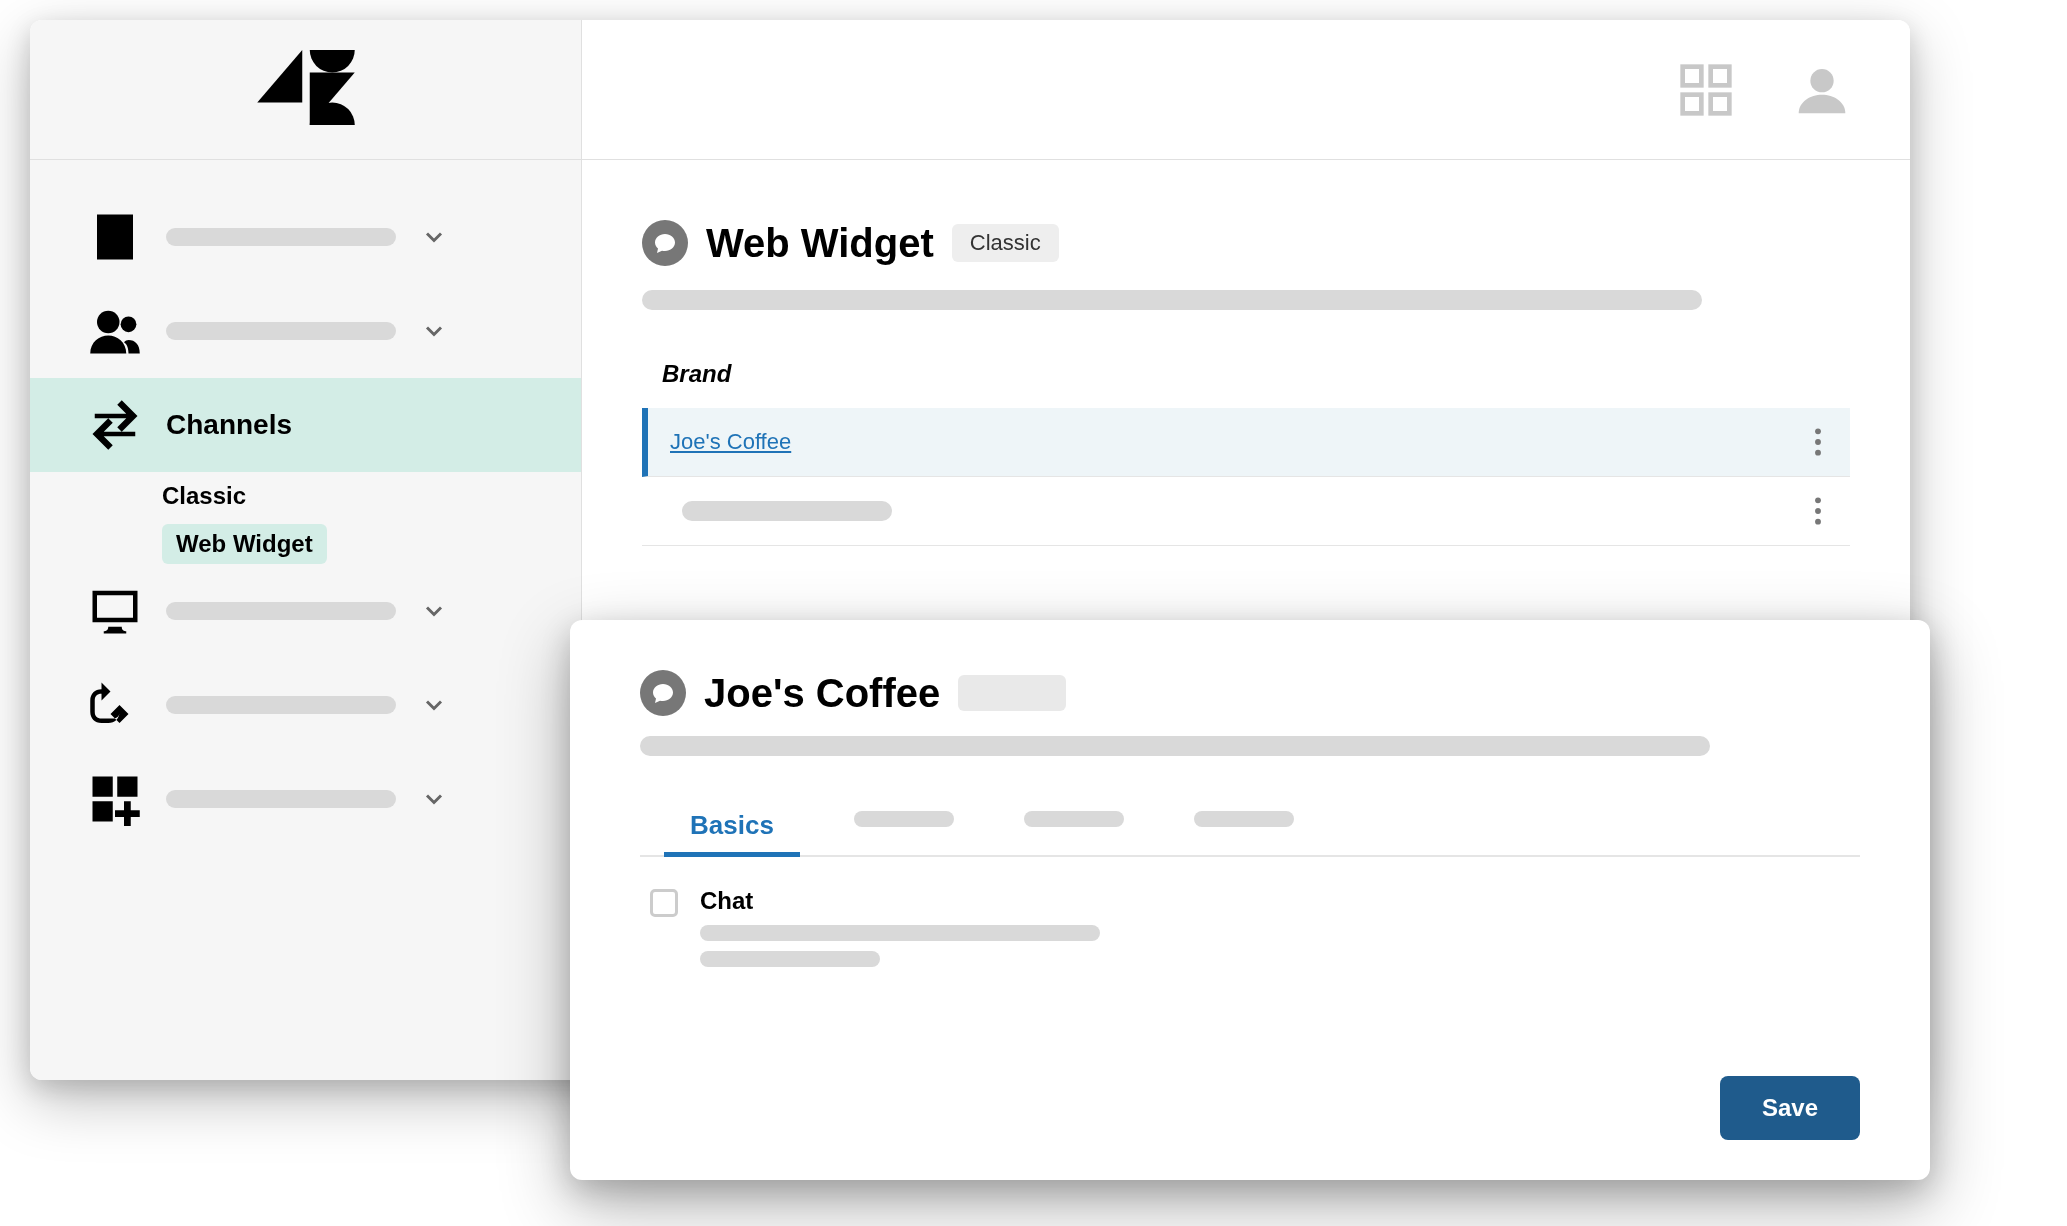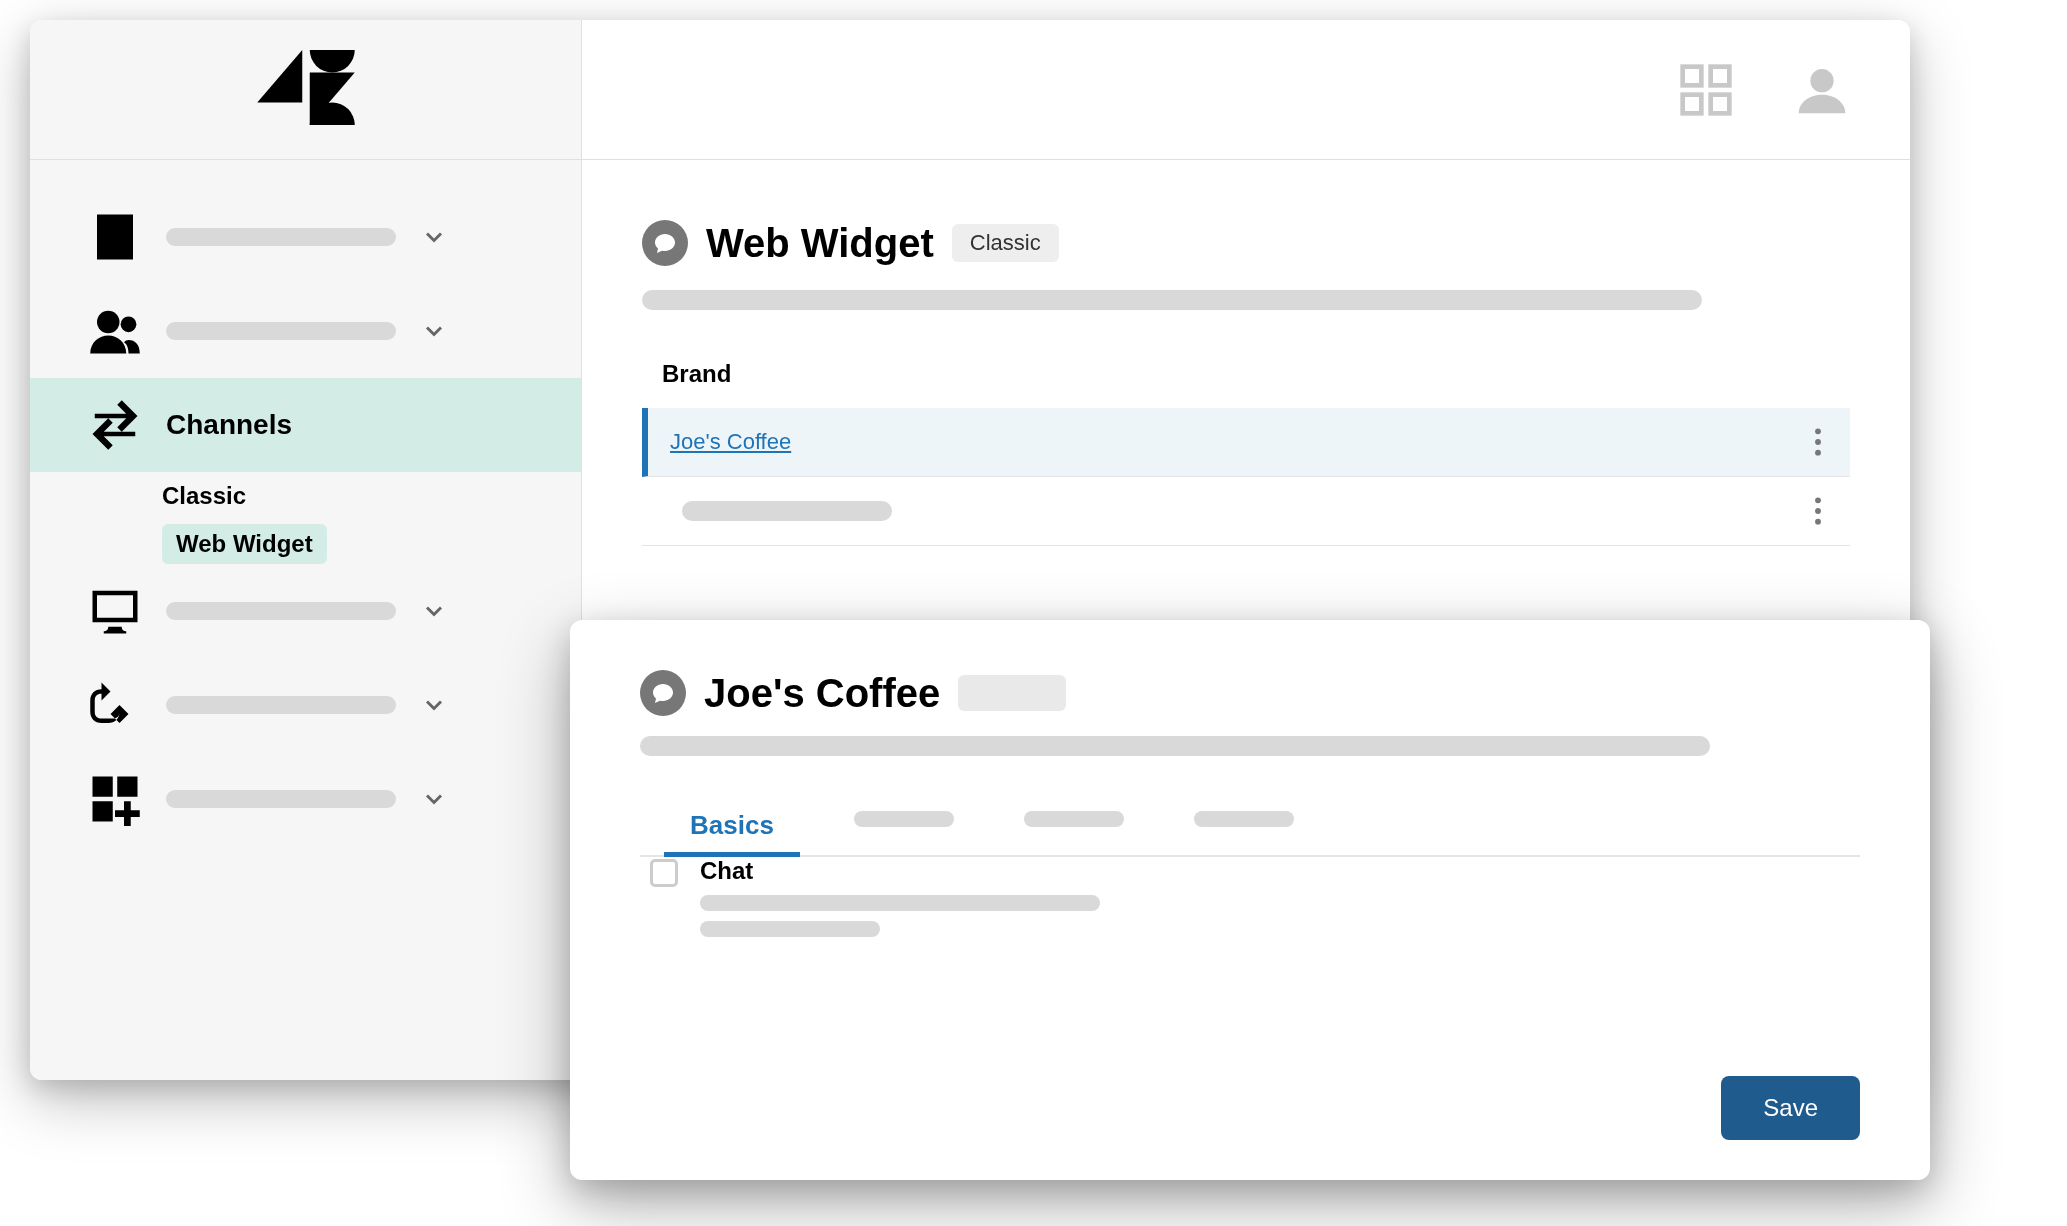--- a/index.html
+++ b/index.html
@@ -154,20 +154,21 @@
     width: 1060px;
     margin-bottom: 50px;
   }
 
   .section-label {
     font-size: 24px;
     font-weight: 700;
     color: #000;
     margin-bottom: 20px;
     margin-left: 20px;
+    font-style: italic;
   }
 
   .brand-row {
     display: flex;
     align-items: center;
     justify-content: space-between;
     padding: 18px 28px;
     border-bottom: 1px solid #e5e5e5;
   }
   .brand-row.selected {
@@ -227,20 +228,21 @@
     width: 100%;
     max-width: 1070px;
     margin-bottom: 40px;
   }
   .tabbar {
     display: flex;
     align-items: center;
     gap: 70px;
     border-bottom: 2px solid #e5e5e5;
     padding-left: 40px;
+    margin-bottom: 30px;
   }
   .tab {
     font-size: 26px;
     font-weight: 600;
     padding: 14px 10px;
     color: #777;
     position: relative;
   }
   .tab.active {
     color: #1f73b7;
@@ -283,21 +285,21 @@
   .panel-footer {
     margin-top: auto;
     display: flex;
     justify-content: flex-end;
   }
   .save-btn {
     background: #1f5b8c;
     color: #fff;
     border: none;
     font-size: 24px;
-    font-weight: 400;
+    font-weight: 700;
     padding: 18px 42px;
     border-radius: 8px;
     cursor: pointer;
   }
 </style>
 </head>
 <body>
 
 <div class="window-main">
 

